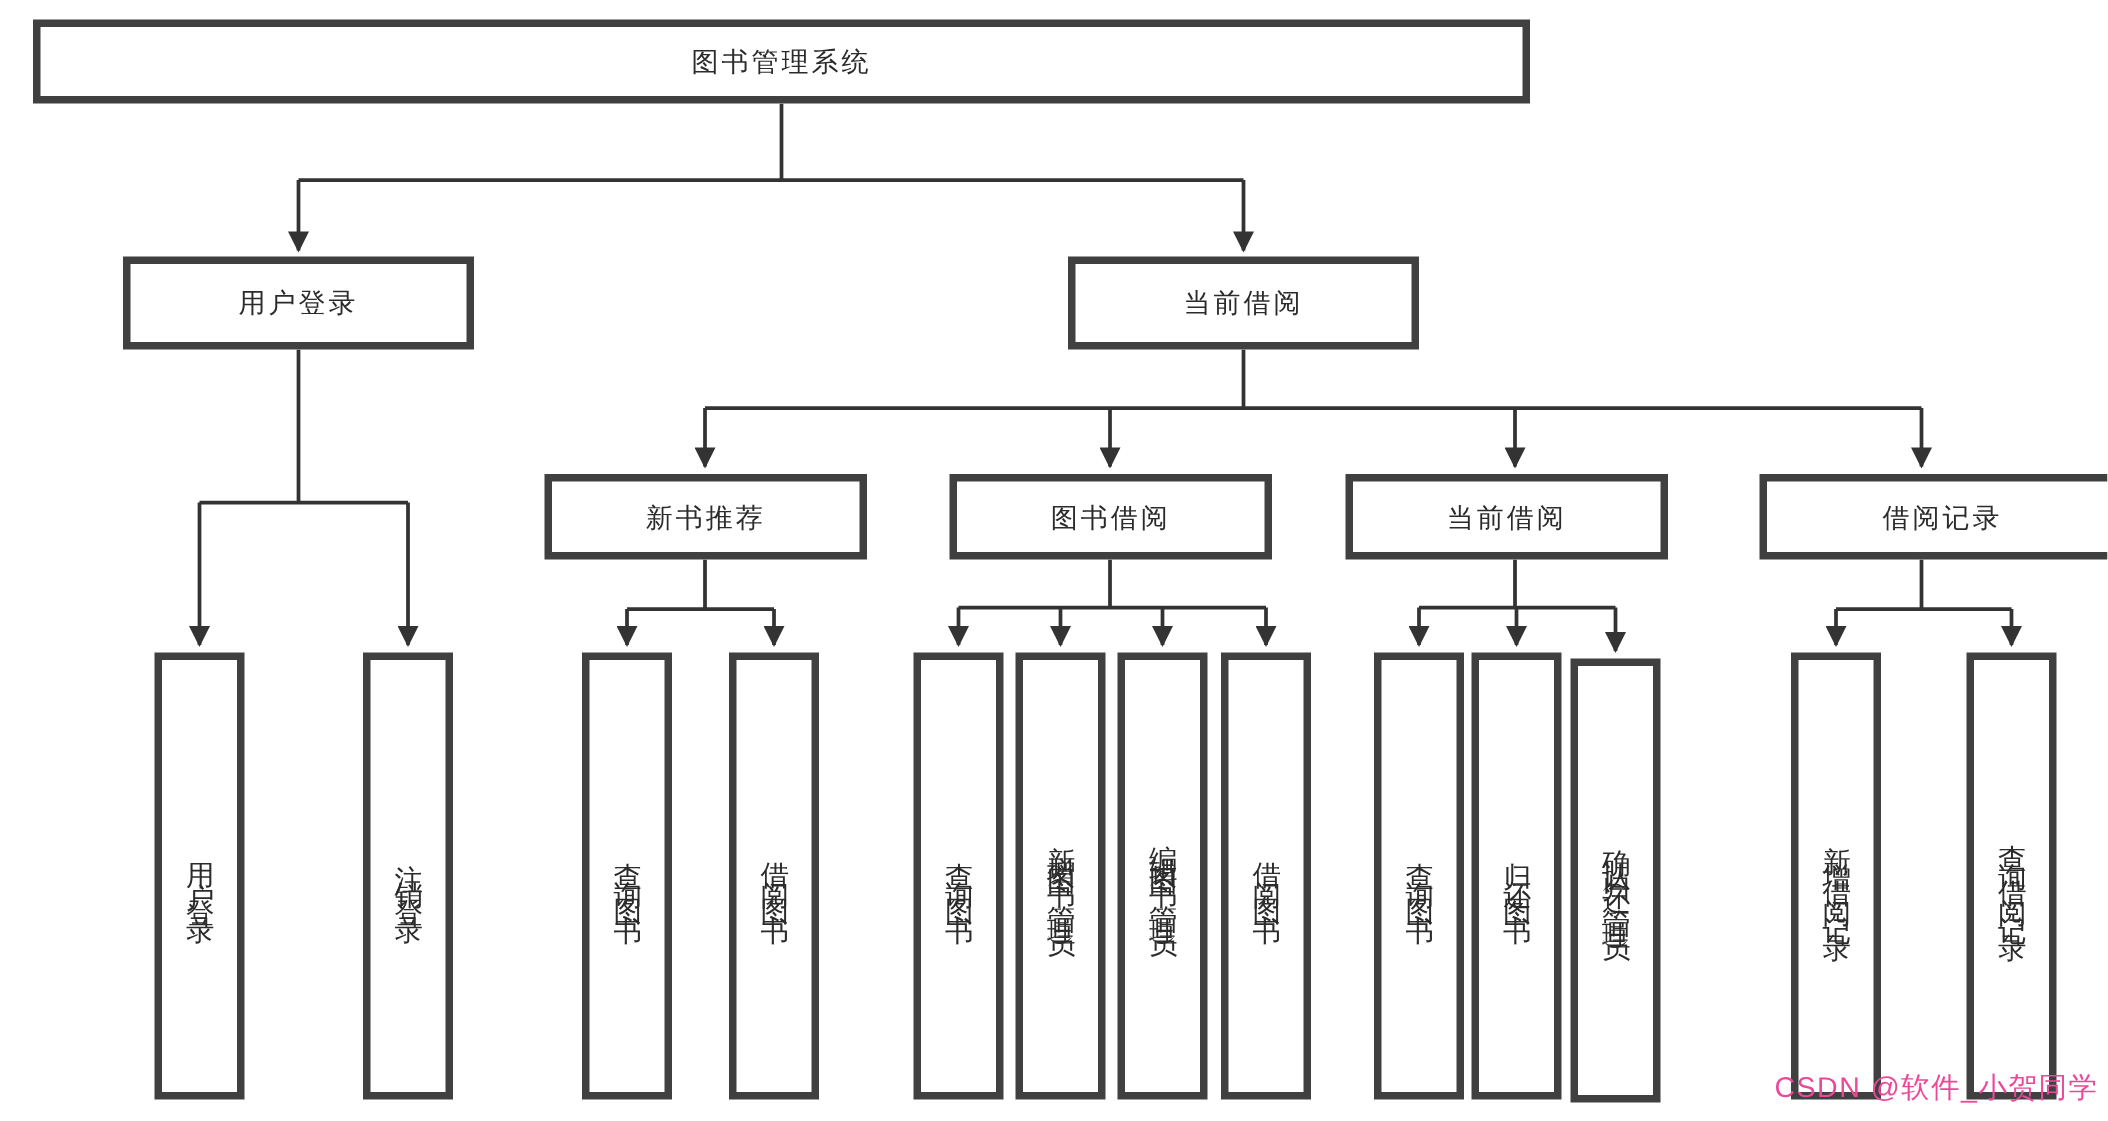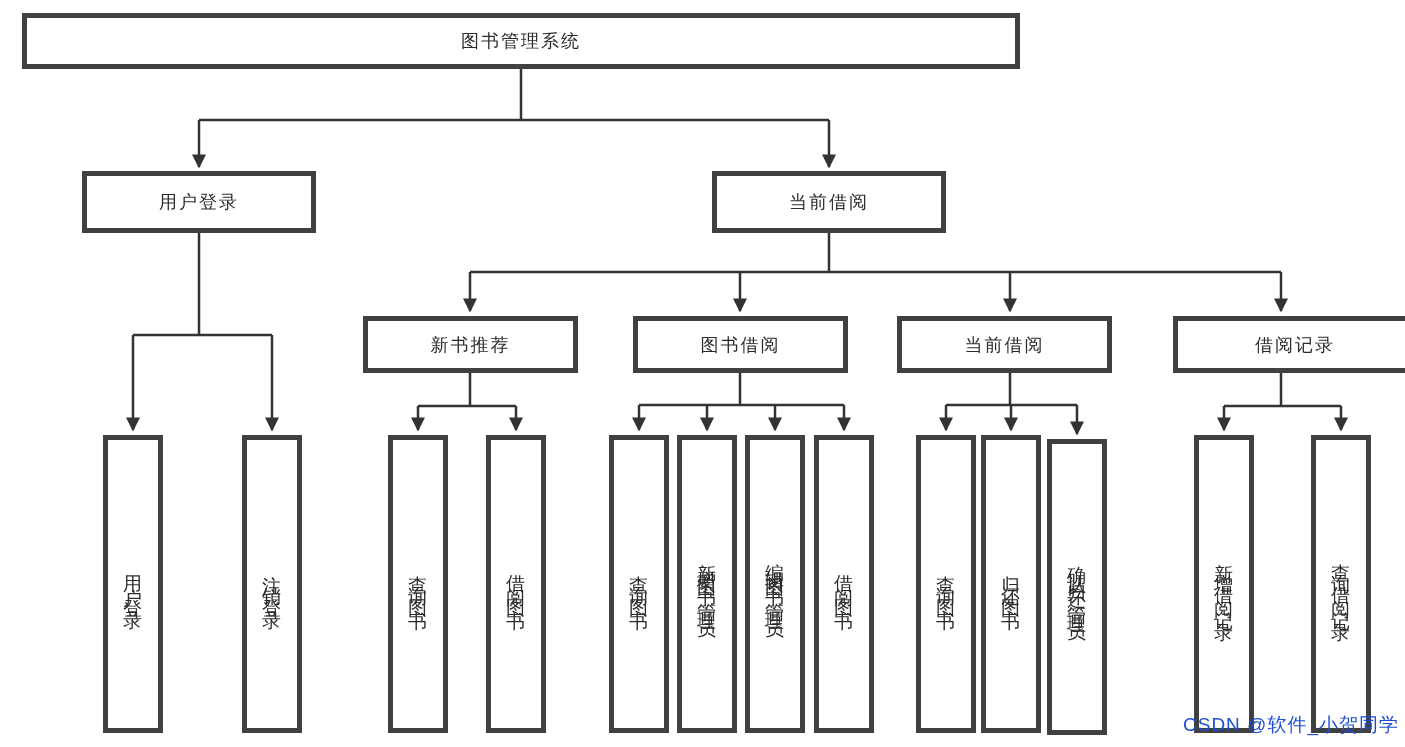--- a/index.html
+++ b/index.html
@@ -27,21 +27,21 @@
     font-size:19px;
     letter-spacing:12px;
     line-height:1;
     white-space:nowrap;
   }
   .leaf .vtext.tight{letter-spacing:8px;}
   .watermark{
     position:absolute;
     left:1183px;top:712px;
     font-size:19px;
-    color:#1d4ed8;
+    color:#ec4899;
     letter-spacing:1px;
     white-space:nowrap;
   }
 </style>
 </head>
 <body>
 
 <div class="canvas">
 
   <svg class="wires" viewBox="0 0 1405 747" xmlns="http://www.w3.org/2000/svg">

